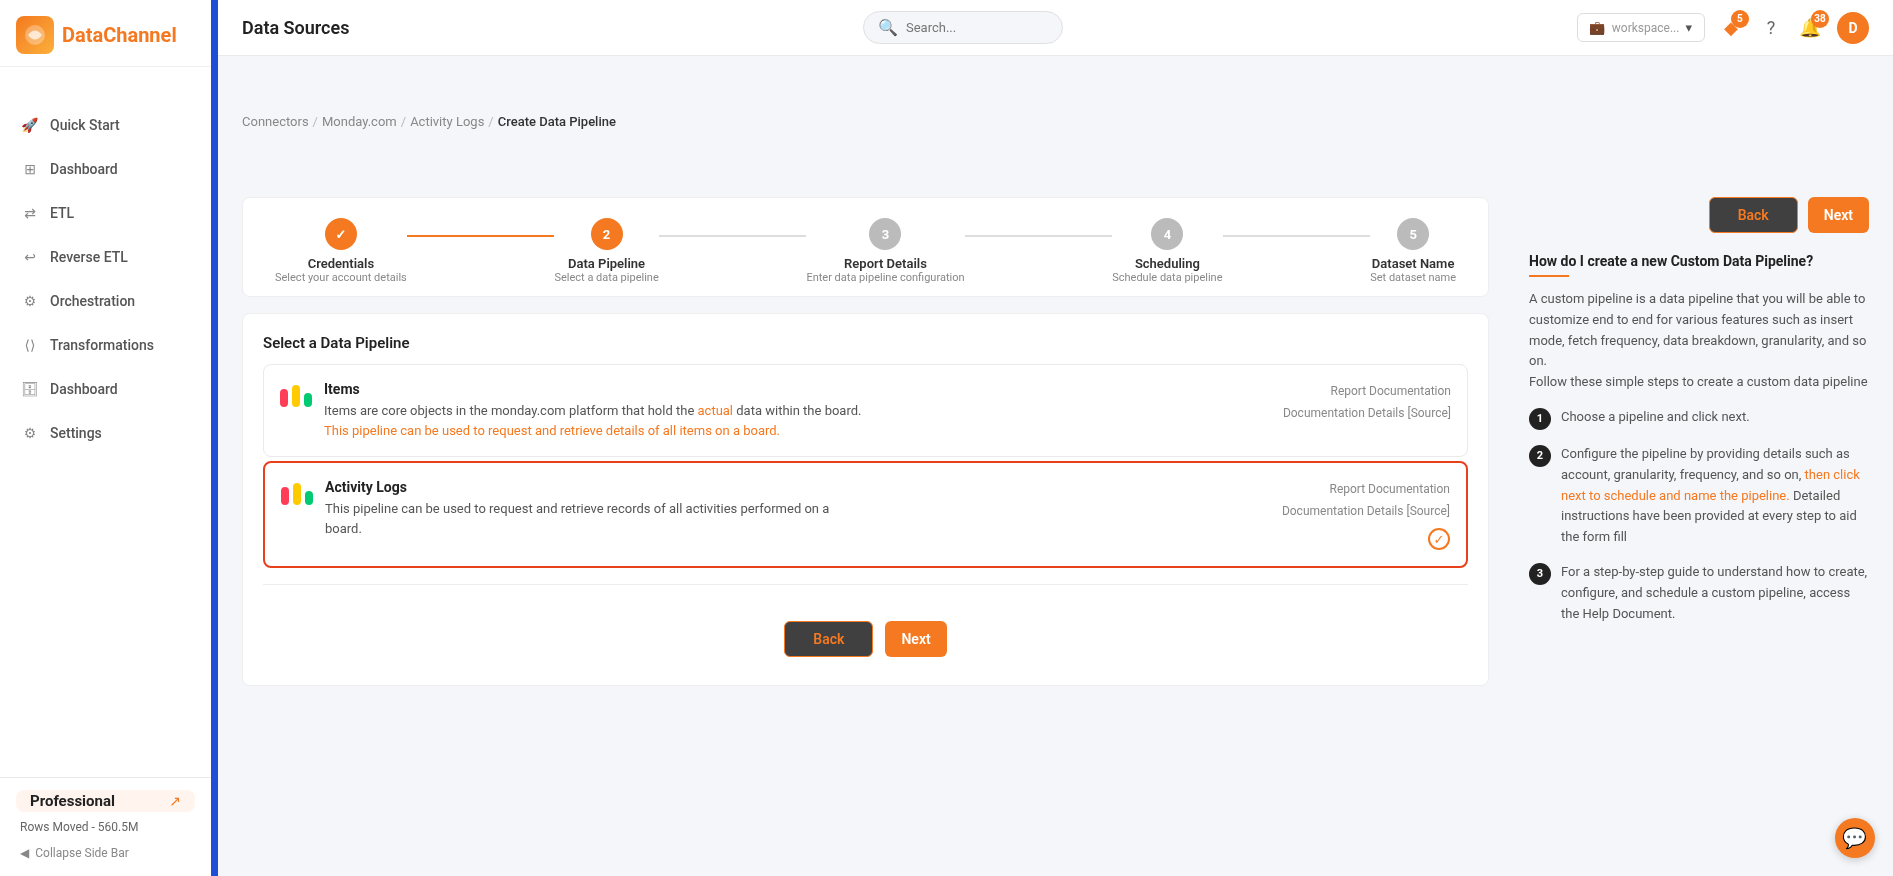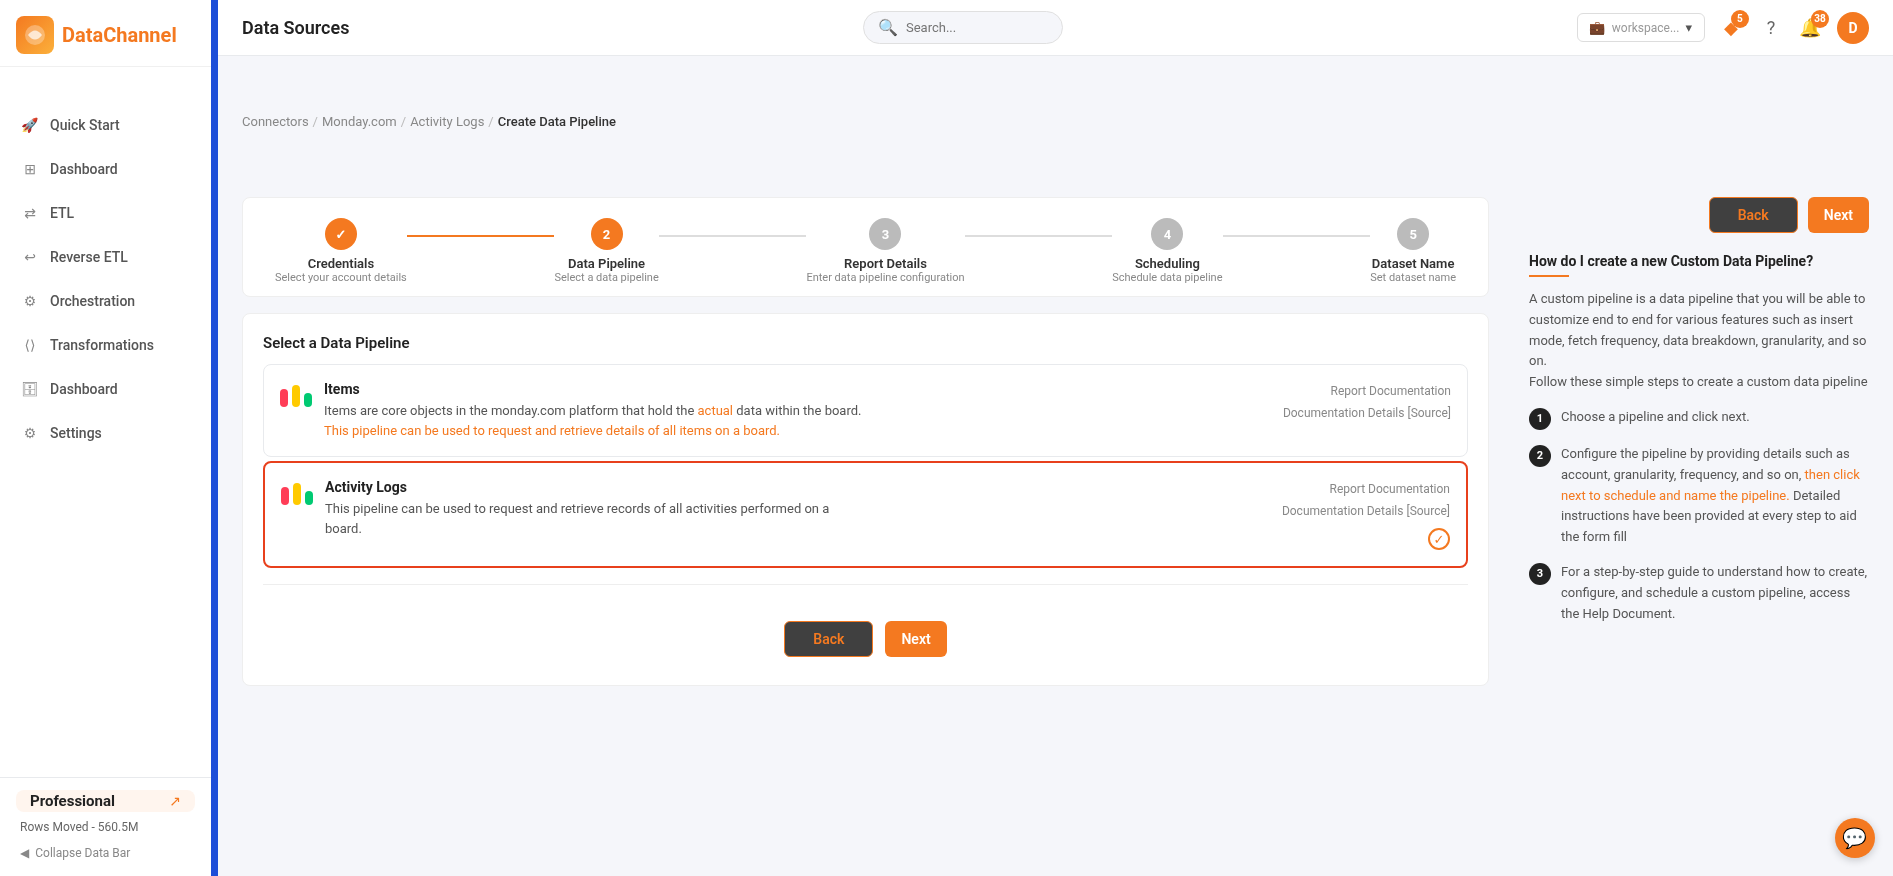--- a/index.html
+++ b/index.html
@@ -242,21 +242,21 @@
     </div>
   </nav>
   <div class="sidebar-footer">
     <div class="plan-badge">
       <span class="plan-name">Professional</span>
       <span class="plan-link-icon">↗</span>
     </div>
     <div class="rows-moved">Rows Moved - 560.5M</div>
     <div class="collapse-btn">
       <span>◀</span>
-      <span>Collapse Data Bar</span>
+      <span>Collapse Side Bar</span>
     </div>
   </div>
 </div>
 
 <div class="main">
 
   <div class="header">
     <span class="header-title">Data Sources</span>
     <div class="header-search">
       <span style="color:#aaa;">🔍</span>

